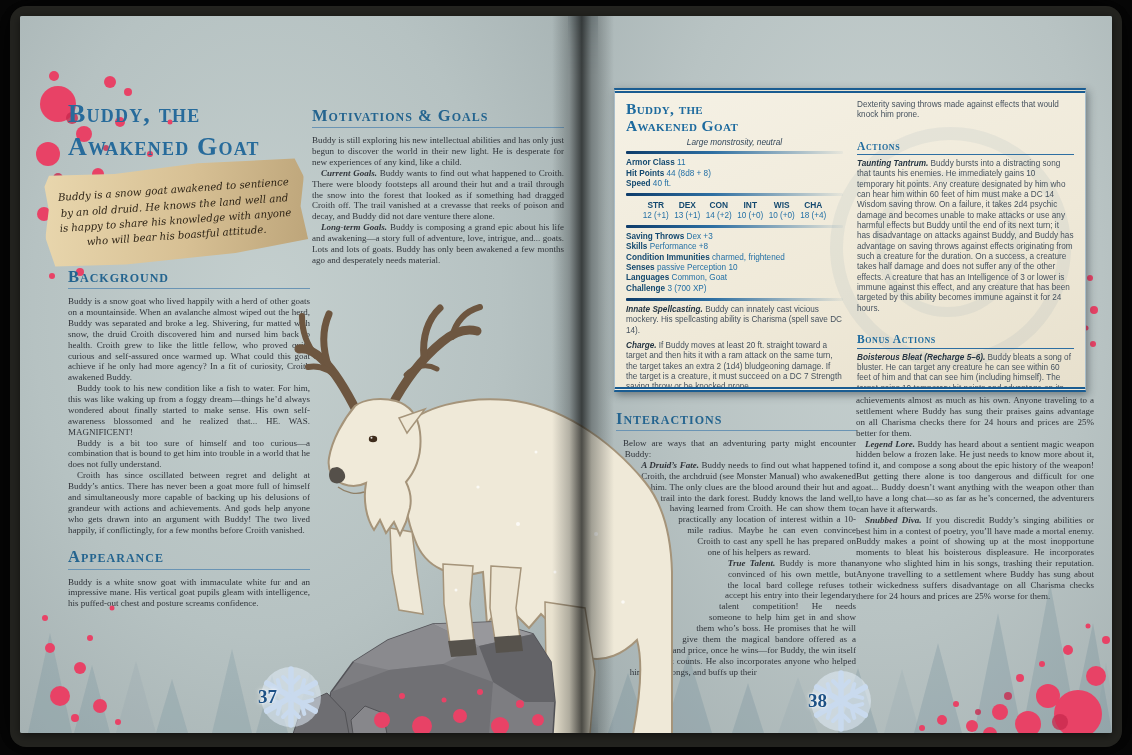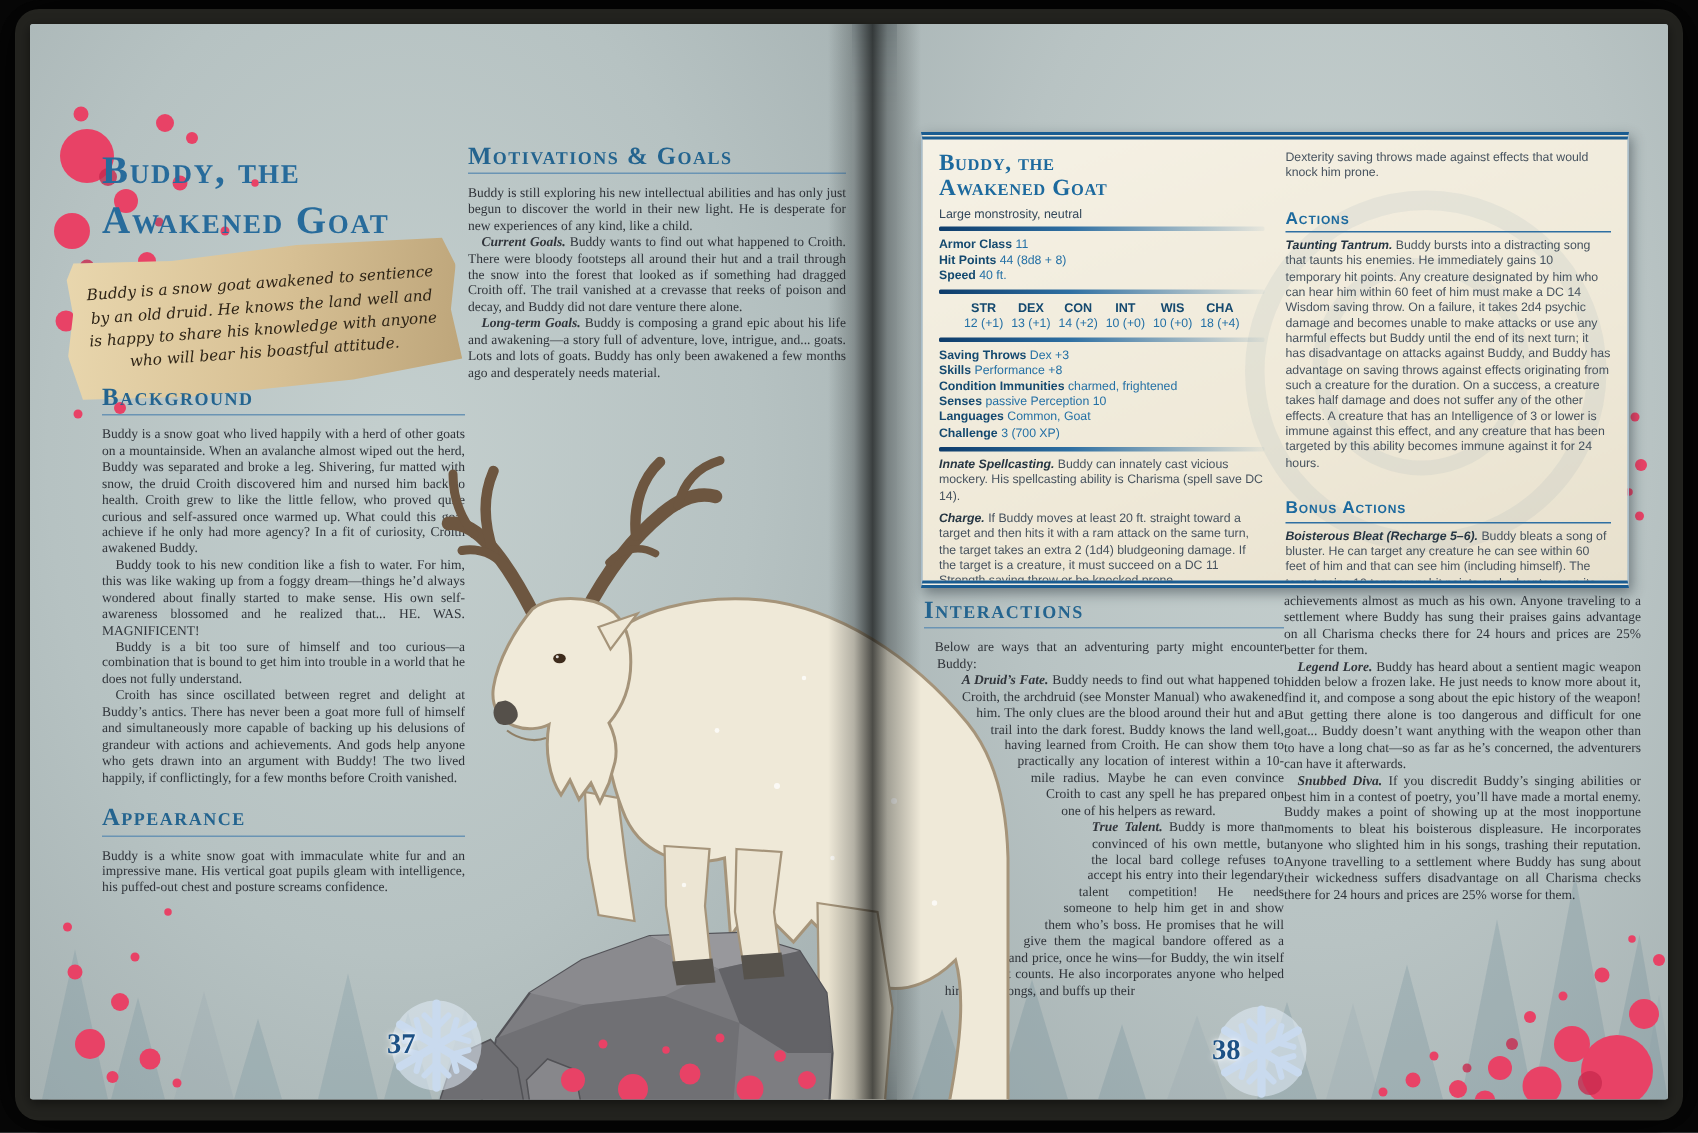--- a/index.html
+++ b/index.html
@@ -22,49 +22,49 @@
     clip-path:polygon(1% 14%,3% 3%,28% 6%,60% 1%,97% 3%,100% 22%,98% 52%,100% 86%,72% 95%,30% 99%,3% 96%,0% 66%,2% 38%);
     box-shadow:2px 3px 6px rgba(20,20,20,.4);display:flex;align-items:center;}
   .note-text{font-family:"DejaVu Serif",serif;font-style:italic;font-size:10.2px;line-height:1.5;color:#2e2416;text-align:center;padding:8px 14px;}
 
   .col{position:absolute;z-index:3;color:#30343a;font-size:9px;line-height:1.21;text-align:justify;hyphens:auto;}
   .col p{margin:0;}
   .col p.indent{text-indent:9px;}
   .lead{font-weight:bold;font-style:italic;}
   .lead::after{content:" ";}
   .sec-head{font-variant:small-caps;font-weight:600;font-size:16.5px;letter-spacing:1px;color:#24648f;border-bottom:1.5px solid #6a94b4;margin:13px 0 7px;padding-bottom:2px;line-height:1.1;}
-  .sec-head.first{margin-top:0;}
+  .sec-head.first{margin-top:12px;}
   .colA{left:48px;top:240px;width:242px;}
   .colB{left:292px;top:79px;width:252px;}
   .colI{left:596px;top:382px;width:240px;}
   .colC{left:836px;top:379px;width:238px;}
   .wrap-spacer{float:left;width:112px;height:240px;
     shape-outside:polygon(0% 0%,5% 0%,8% 10%,26% 20%,45% 30%,62% 40%,82% 50%,100% 58%,96% 66%,80% 74%,58% 82%,30% 90%,6% 97%,0% 100%);}
 
   .statblock{position:absolute;left:594px;top:72px;width:472px;height:304px;z-index:3;box-sizing:border-box;
     padding:7px 11px 8px;display:flex;gap:14px;overflow:hidden;
     background:linear-gradient(160deg,#f5f1e5 0%,#efe9d8 60%,#e7e0cd 100%);
     border-top:5px double #1a5c91;border-bottom:5px double #1a5c91;border-left:1px solid #a9bdc9;border-right:1px solid #a9bdc9;
     box-shadow:2px 3px 8px rgba(25,35,45,.45);}
   .sb-watermark{position:absolute;right:14px;top:34px;width:215px;height:215px;border:13px solid rgba(120,148,170,.10);border-radius:50%;z-index:0;}
   .sb-watermark::after{content:"";position:absolute;left:32px;top:32px;width:125px;height:125px;border:10px solid rgba(120,148,170,.10);border-radius:50%;}
   .sb-col{flex:1;position:relative;z-index:1;font-family:"Liberation Sans",sans-serif;font-size:8.2px;line-height:1.26;color:#46525e;}
   .sb-title div{font-family:"Liberation Serif",serif;font-size:15.5px;line-height:1.12;color:#1d6a9e;font-variant:small-caps;font-weight:700;letter-spacing:.4px;}
-  .sb-meta{font-size:8.3px;color:#33475a;margin:2px 0 1px;}
+  .sb-meta{font-style:italic;font-size:8.3px;color:#33475a;margin:2px 0 1px;text-align:center;}
   .sb-bar{height:3px;margin:4px 0;border-radius:1px;background:linear-gradient(90deg,#0e3c6a 0%,#2e6fa2 40%,rgba(46,111,162,.05) 100%);}
   .sb-prop{color:#2470a5;}
   .sb-label{font-weight:bold;color:#14496f;}
   .sb-label::after{content:" ";}
   .sb-abilities{display:grid;grid-template-columns:repeat(6,1fr);text-align:center;margin:2px 14px;}
   .ab-n{font-weight:bold;color:#14496f;font-size:8.4px;}
   .ab-v{color:#2470a5;font-size:8.2px;}
   .sb-para{margin:0 0 5px;}
   .sb-lead{font-weight:bold;font-style:italic;color:#253542;}
   .sb-lead::after{content:" ";}
-  .sb-sechead{font-family:Liberation Sans, sans-serif;font-variant:small-caps;font-weight:700;font-size:11.5px;color:#1d6a9e;letter-spacing:.6px;border-bottom:1px solid #2e6fa2;margin:18px 0 4px;padding-bottom:1px;}
+  .sb-sechead{font-family:Liberation Serif, serif;font-variant:small-caps;font-weight:700;font-size:11.5px;color:#1d6a9e;letter-spacing:.6px;border-bottom:1px solid #2e6fa2;margin:18px 0 4px;padding-bottom:1px;}
 
   .flake{position:absolute;width:66px;height:66px;z-index:4;display:flex;align-items:center;justify-content:flex-start;}
   .flake svg{position:absolute;inset:0;}
   .flake-37{left:238px;top:648px;}
   .flake-38{left:788px;top:652px;}
   .pagenum{position:relative;z-index:1;font-weight:bold;font-size:19px;color:#1d5185;text-shadow:0 0 5px #fff,0 0 2px #fff;}
 
   .goat{position:absolute;left:273px;top:256px;width:382px;height:462px;z-index:4;}
 </style>
 </head>
@@ -258,21 +258,21 @@
         </div>
         <div class="sb-bar"></div>
         <div class="sb-prop"><span class="sb-label">Saving Throws</span><span>Dex +3</span></div>
         <div class="sb-prop"><span class="sb-label">Skills</span><span>Performance +8</span></div>
         <div class="sb-prop"><span class="sb-label">Condition Immunities</span><span>charmed, frightened</span></div>
         <div class="sb-prop"><span class="sb-label">Senses</span><span>passive Perception 10</span></div>
         <div class="sb-prop"><span class="sb-label">Languages</span><span>Common, Goat</span></div>
         <div class="sb-prop"><span class="sb-label">Challenge</span><span>3 (700 XP)</span></div>
         <div class="sb-bar"></div>
         <p class="sb-para"><span class="sb-lead">Innate Spellcasting.</span><span>Buddy can innately cast vicious mockery. His spellcasting ability is Charisma (spell save DC 14).</span></p>
-        <p class="sb-para"><span class="sb-lead">Charge.</span><span>If Buddy moves at least 20 ft. straight toward a target and then hits it with a ram attack on the same turn, the target takes an extra 2 (1d4) bludgeoning damage. If the target is a creature, it must succeed on a DC 11 Strength saving throw or be knocked prone.</span></p>
+        <p class="sb-para"><span class="sb-lead">Charge.</span><span>If Buddy moves at least 20 ft. straight toward a target and then hits it with a ram attack on the same turn, the target takes an extra 2 (1d4) bludgeoning damage. If the target is a creature, it must succeed on a DC 7 Strength saving throw or be knocked prone.</span></p>
 
       </div>
       <div class="sb-col">
         <p class="sb-para"><span>Dexterity saving throws made against effects that would knock him prone.</span></p>
         <div class="sb-sechead">Actions</div>
         <p class="sb-para"><span class="sb-lead">Taunting Tantrum.</span><span>Buddy bursts into a distracting song that taunts his enemies. He immediately gains 10 temporary hit points. Any creature designated by him who can hear him within 60 feet of him must make a DC 14 Wisdom saving throw. On a failure, it takes 2d4 psychic damage and becomes unable to make attacks or use any harmful effects but Buddy until the end of its next turn; it has disadvantage on attacks against Buddy, and Buddy has advantage on saving throws against effects originating from such a creature for the duration. On a success, a creature takes half damage and does not suffer any of the other effects. A creature that has an Intelligence of 3 or lower is immune against this effect, and any creature that has been targeted by this ability becomes immune against it for 24 hours.</span></p>
         <div class="sb-sechead">Bonus Actions</div>
         <p class="sb-para"><span class="sb-lead">Boisterous Bleat (Recharge 5–6).</span><span>Buddy bleats a song of bluster. He can target any creature he can see within 60 feet of him and that can see him (including himself). The target gains 10 temporary hit points and advantage on its next attack, ability check, or saving throw.</span></p>
       </div>
     </div>

